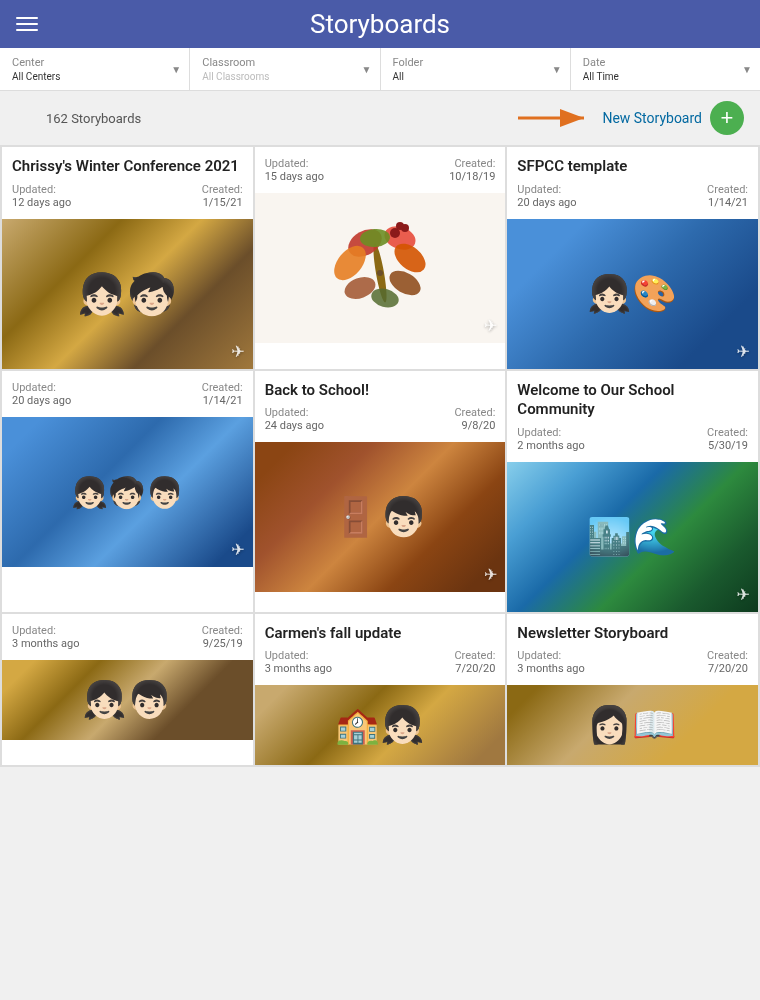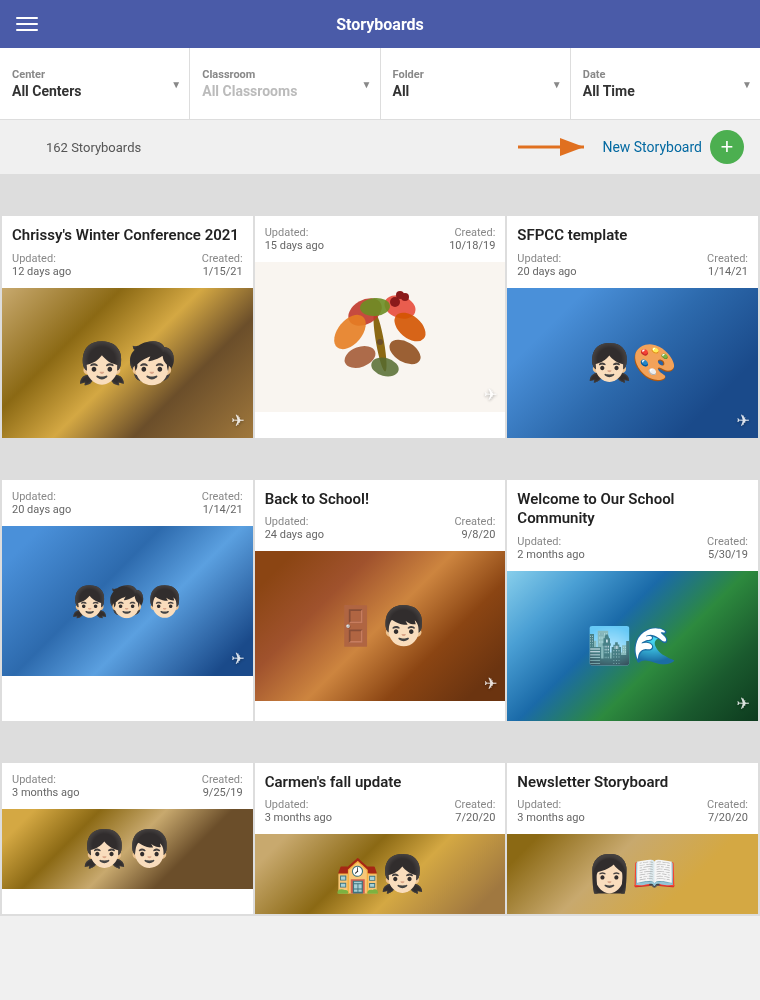--- a/index.html
+++ b/index.html
@@ -15,22 +15,22 @@
     .header {
       background: #4a5ba8;
       color: white;
       display: flex;
       align-items: center;
       justify-content: center;
       height: 48px;
       position: relative;
     }
     .header-title {
-      font-size: 16px;
-      font-weight: 700;
+      font-size: 26px;
+      font-weight: 400;
       color: white;
     }
     .header-menu {
       position: absolute;
       left: 16px;
       display: flex;
       flex-direction: column;
       gap: 4px;
       cursor: pointer;
     }
@@ -42,33 +42,32 @@
     }
 
     
     .filter-bar {
       background: white;
       display: flex;
       border-bottom: 1px solid #ddd;
     }
     .filter-item {
       flex: 1;
-      padding: 20px 12px;
+      padding: 8px 12px;
       border-right: 1px solid #ddd;
       cursor: pointer;
       position: relative;
-      font-weight: bold;
     }
     .filter-item:last-child { border-right: none; }
     .filter-label {
       font-size: 11px;
       color: #888;
     }
     .filter-value {
-      font-size: 14px;
+      font-size: 10px;
       color: #333;
       margin-top: 2px;
     }
     .filter-arrow {
       position: absolute;
       right: 8px;
       top: 50%;
       transform: translateY(-50%);
       color: #888;
       font-size: 10px;
@@ -131,21 +130,20 @@
     }
 
     
     .card {
       background: white;
       display: flex;
       flex-direction: column;
       cursor: pointer;
       overflow: hidden;
       position: relative;
-      margin-top: 40px;
     }
     .card-info {
       padding: 10px 10px 6px 10px;
     }
     .card-title {
       font-size: 15px;
       font-weight: 600;
       color: #222;
       line-height: 1.3;
       margin-bottom: 6px;

